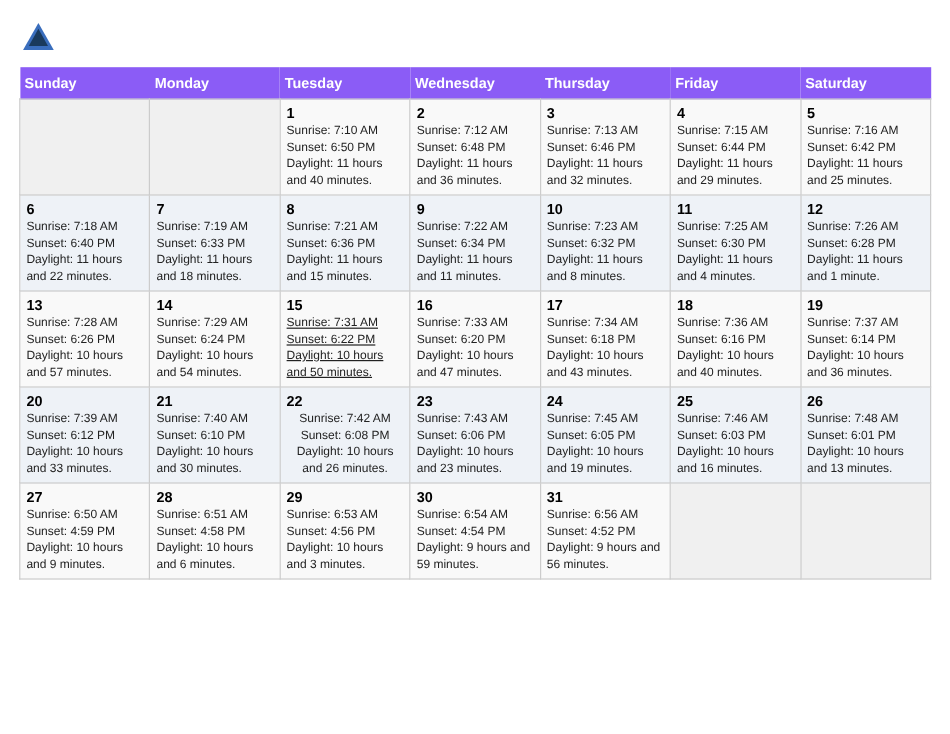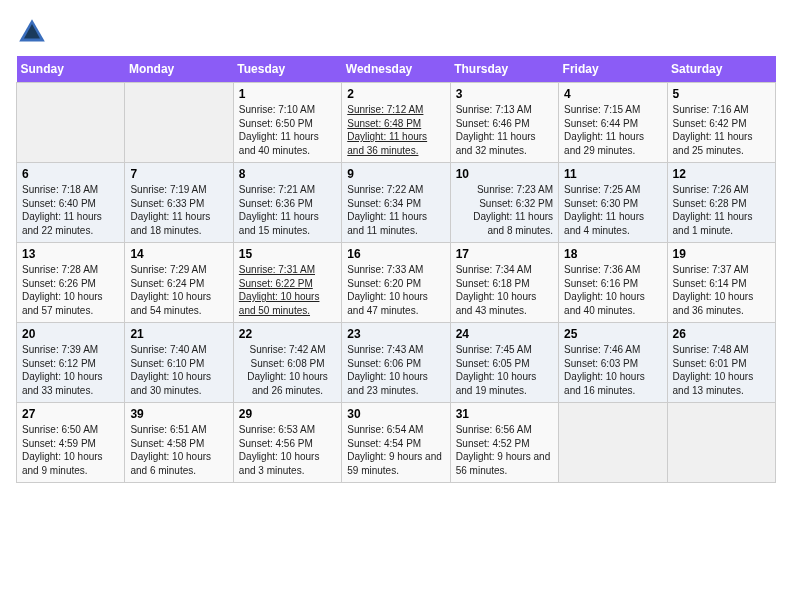--- a/index.html
+++ b/index.html
@@ -124,21 +124,21 @@
         <td class="empty-cell"></td>
         <td class="empty-cell"></td>
         <td>
           <div class="day-number">1</div>
           <div class="day-info" style="white-space: pre-line;">Sunrise: 7:10 AM
 Sunset: 6:50 PM
 Daylight: 11 hours and 40 minutes.</div>
         </td>
         <td>
           <div class="day-number">2</div>
-          <div class="day-info" style="white-space: pre-line; text-decoration: underline;">Sunrise: 7:12 AM
+          <div class="day-info" style="white-space: pre-line;">Sunrise: 7:12 AM
 Sunset: 6:48 PM
 Daylight: 11 hours and 36 minutes.</div>
         </td>
         <td>
           <div class="day-number">3</div>
           <div class="day-info" style="white-space: pre-line;">Sunrise: 7:13 AM
 Sunset: 6:46 PM
 Daylight: 11 hours and 32 minutes.</div>
         </td>
         <td>
@@ -174,21 +174,21 @@
 Daylight: 11 hours and 15 minutes.</div>
         </td>
         <td>
           <div class="day-number">9</div>
           <div class="day-info" style="white-space: pre-line;">Sunrise: 7:22 AM
 Sunset: 6:34 PM
 Daylight: 11 hours and 11 minutes.</div>
         </td>
         <td>
           <div class="day-number">10</div>
-          <div class="day-info" style="white-space: pre-line; text-align: right;">Sunrise: 7:23 AM
+          <div class="day-info" style="white-space: pre-line;">Sunrise: 7:23 AM
 Sunset: 6:32 PM
 Daylight: 11 hours and 8 minutes.</div>
         </td>
         <td>
           <div class="day-number">11</div>
           <div class="day-info" style="white-space: pre-line;">Sunrise: 7:25 AM
 Sunset: 6:30 PM
 Daylight: 11 hours and 4 minutes.</div>
         </td>
         <td>
@@ -287,21 +287,21 @@
         </td>
       </tr>
       <tr>
         <td>
           <div class="day-number">27</div>
           <div class="day-info" style="white-space: pre-line;">Sunrise: 6:50 AM
 Sunset: 4:59 PM
 Daylight: 10 hours and 9 minutes.</div>
         </td>
         <td>
-          <div class="day-number">39</div>
+          <div class="day-number">28</div>
           <div class="day-info" style="white-space: pre-line;">Sunrise: 6:51 AM
 Sunset: 4:58 PM
 Daylight: 10 hours and 6 minutes.</div>
         </td>
         <td>
           <div class="day-number">29</div>
           <div class="day-info" style="white-space: pre-line;">Sunrise: 6:53 AM
 Sunset: 4:56 PM
 Daylight: 10 hours and 3 minutes.</div>
         </td>

